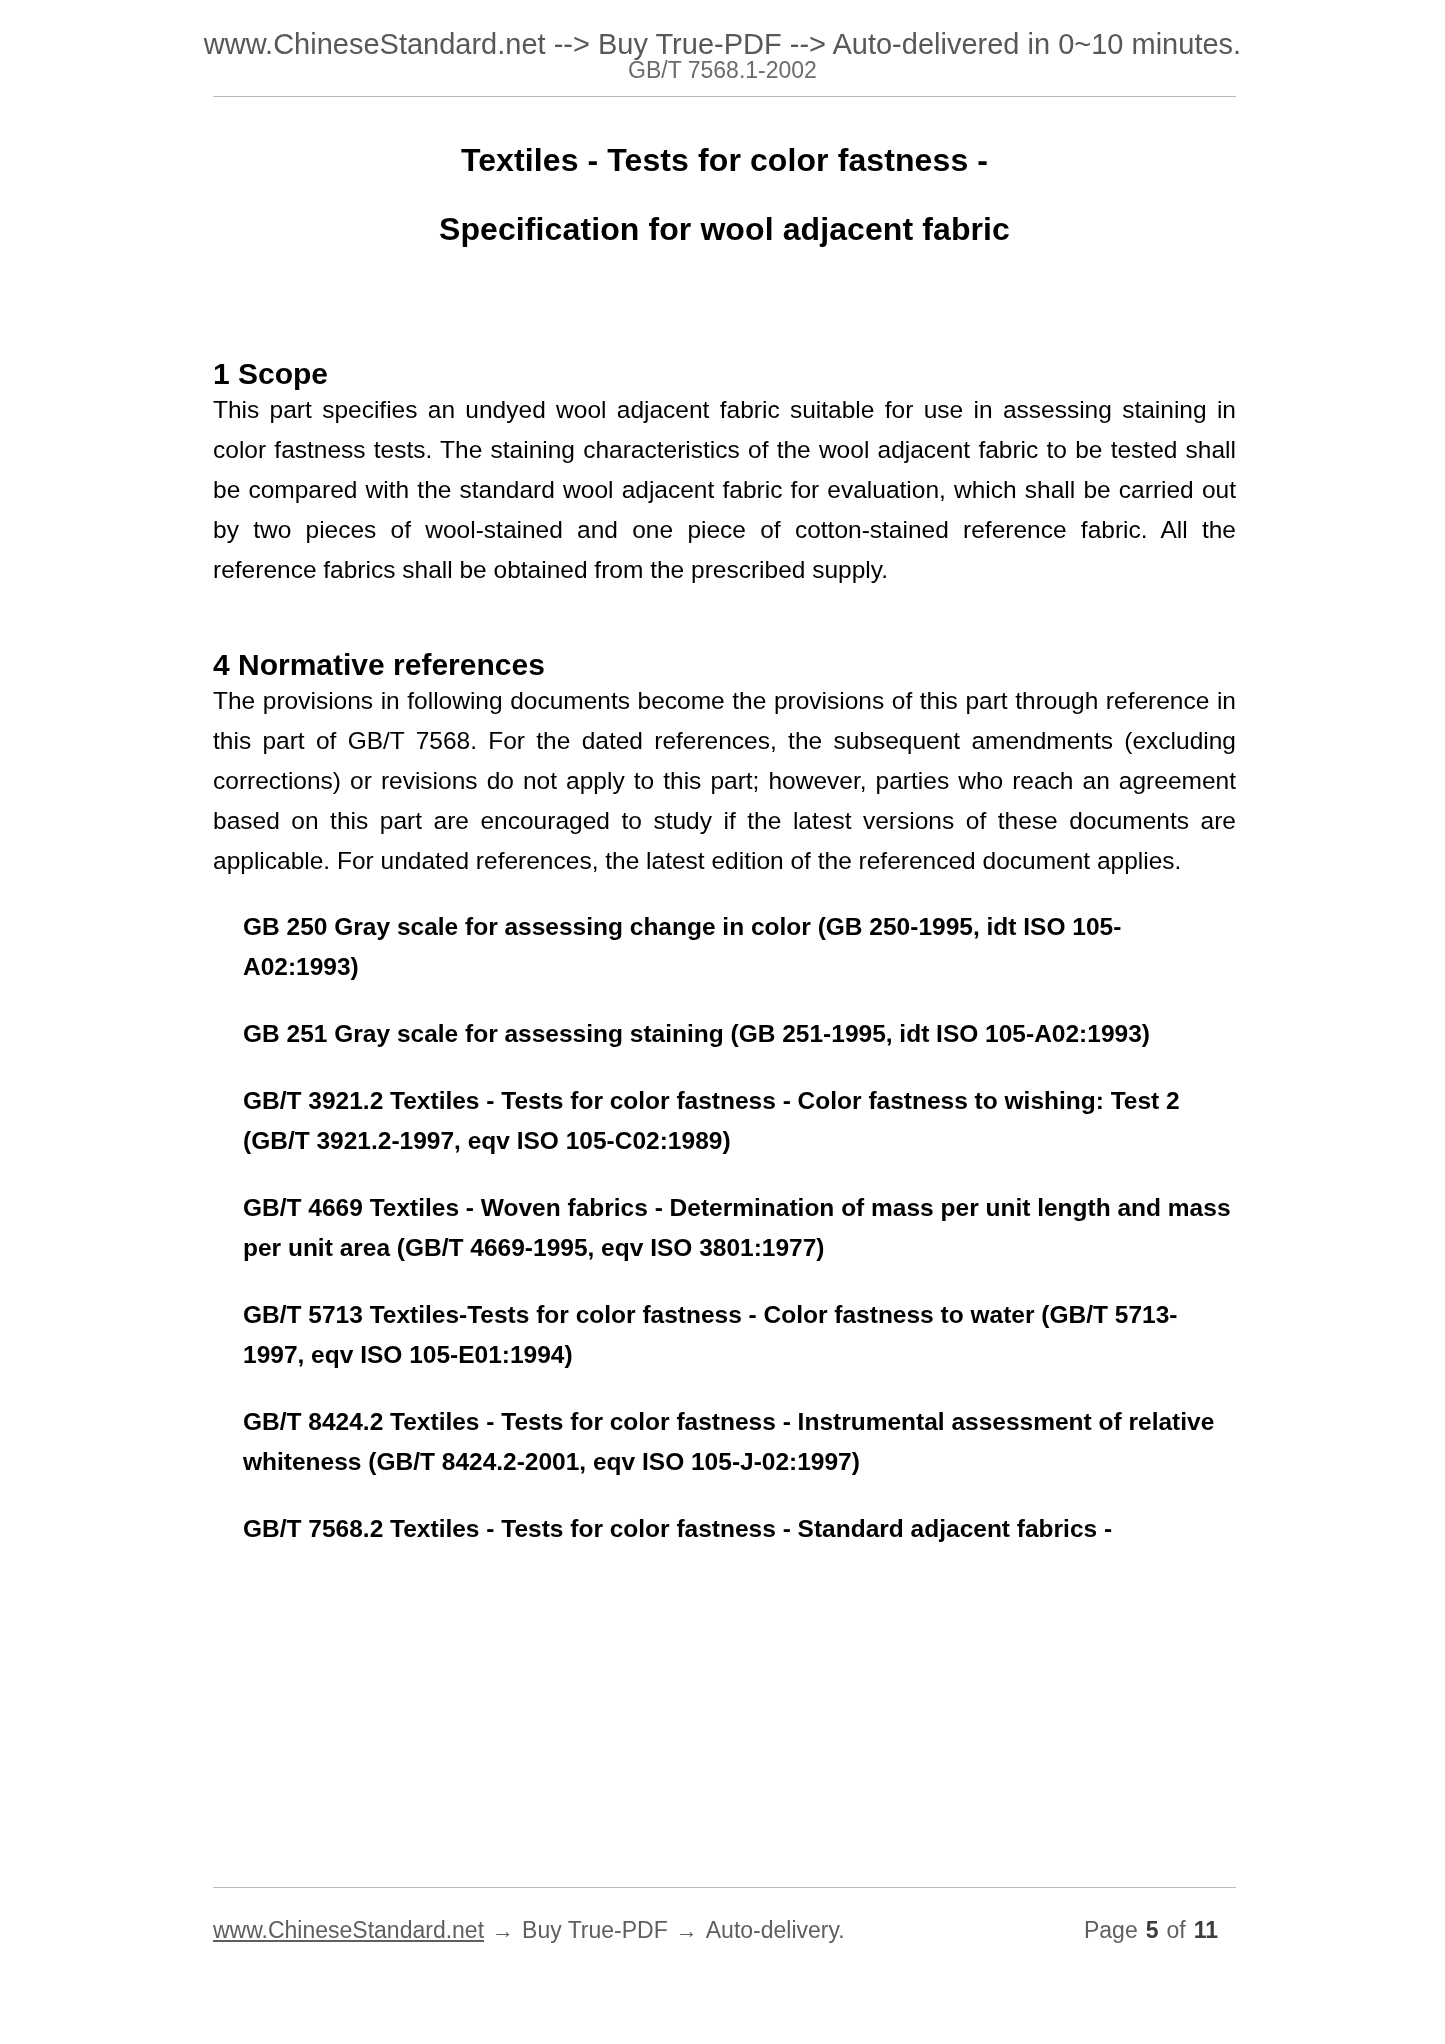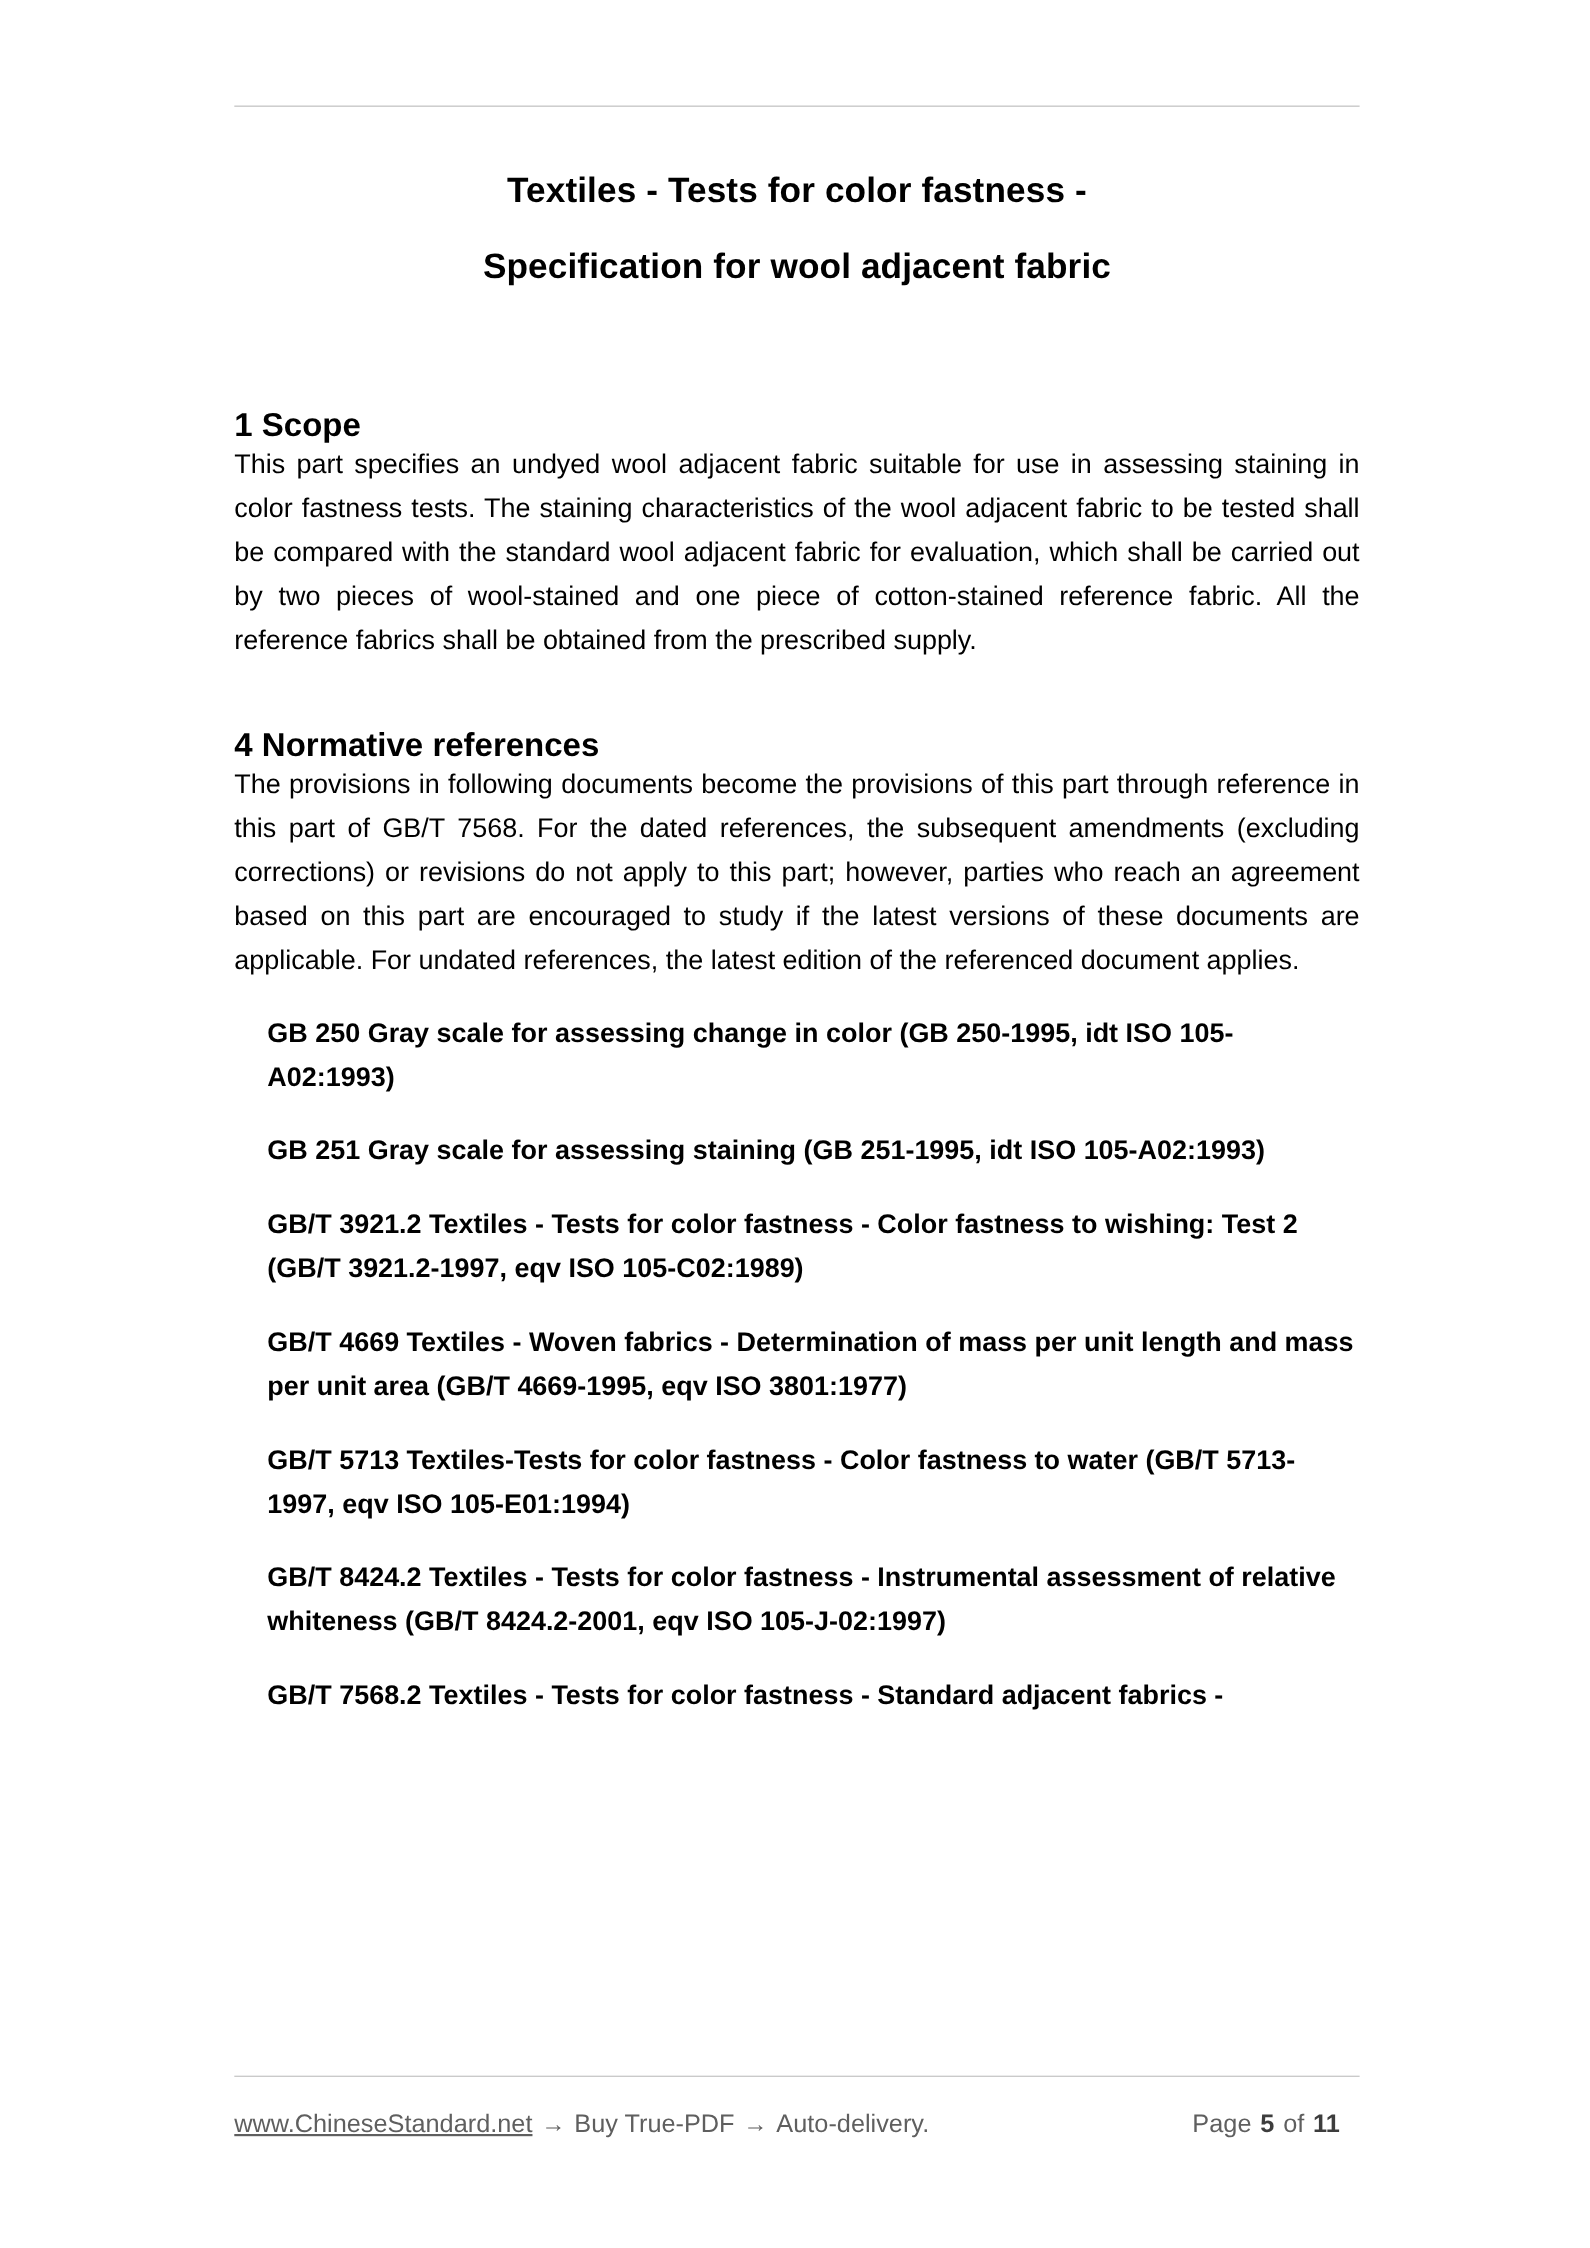--- a/index.html
+++ b/index.html
@@ -60,21 +60,21 @@
     width: 1023px;
   }
 
   .doc-title {
     text-align: center;
     font-size: 32px;
     font-weight: bold;
     line-height: 1.0;
     letter-spacing: 0.1px;
   }
-  .doc-title .t-line1 { margin-top: 37px; }
+  .doc-title .t-line1 { margin-top: 24px; }
   .doc-title .t-line2 { margin-top: 37px; }
 
   h2.section {
     font-size: 30px;
     font-weight: bold;
     margin: 0;
     line-height: 1.1;
   }
   .sec1-wrap { margin-top: 112px; }
   .sec2-wrap { margin-top: 58px; }
@@ -145,20 +145,24 @@
   .footer .f-num {
     font-weight: bold;
     color: #3d3d3d;
   }
 </style>
 </head>
 <body>
 
 <div class="page">
 
+  <div class="wm-header">
+    <div class="wm-line1">www.ChineseStandard.net --&gt; Buy True-PDF --&gt; Auto-delivered in 0~10 minutes.</div>
+    <div class="wm-line2">GB/T 7568.1-2002</div>
+  </div>
   <div class="header-rule"></div>
 
   <div class="doc">
 
     <div class="doc-title">
       <div class="t-line1">Textiles - Tests for color fastness -</div>
       <div class="t-line2">Specification for wool adjacent fabric</div>
     </div>
 
     <div class="sec1-wrap">

